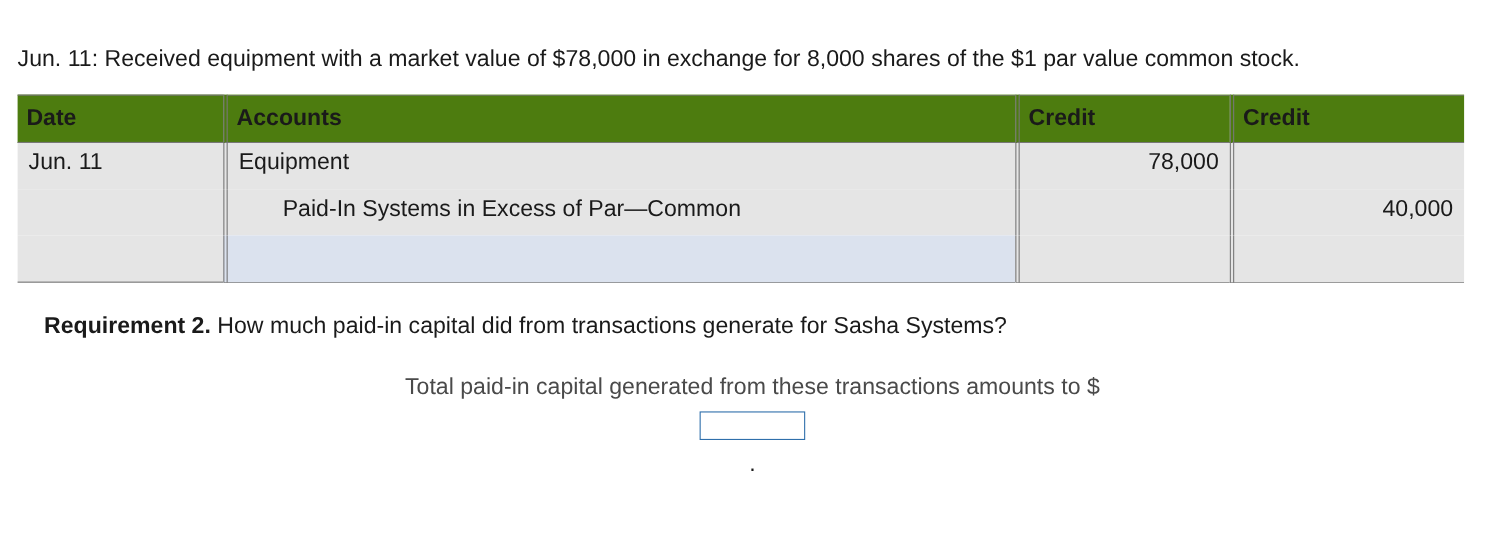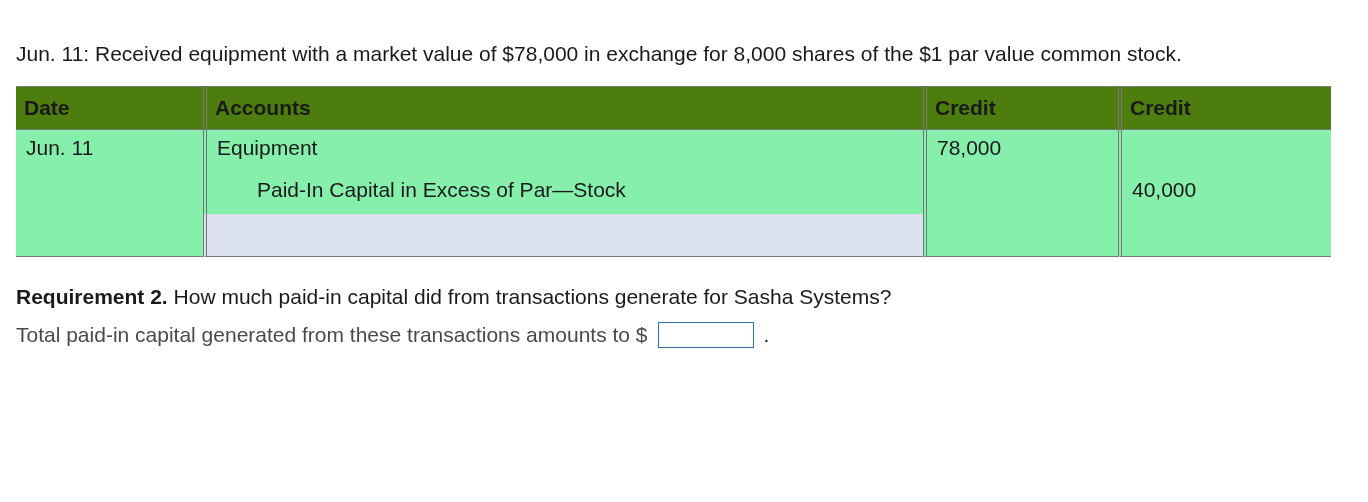--- a/index.html
+++ b/index.html
@@ -26,38 +26,38 @@
   table.journal th{
     background:#4d7c0f;
     font-weight:bold;
     text-align:left;
     padding:9px 8px;
     border-top:1.5px solid #777;
     border-bottom:1.5px solid #777;
   }
   table.journal td{
     padding:6px 10px;
-    background:#86efac;
+    background:#e5e5e5;
     vertical-align:top;
     height:30px;
   }
   
   table.journal th,table.journal td{
     border-left:4px double #777;
   }
   table.journal th:first-child,table.journal td:first-child{border-left:none;}
   table.journal th:last-child,table.journal td:last-child{border-right:none;}
   table.journal tr:last-child td{border-bottom:1.5px solid #777;}
   td.acct-cell{background:#dbe2ee;padding-left:14px;}
   td.acct-cell.indent{padding-left:50px;}
   td.acct-cell.blank{background:#dbe2ee;}
-  td.num{text-align:left;padding-right:18px;}
+  td.num{text-align:right;padding-right:18px;}
   .req2{margin-top:26px;line-height:1.35;}
-  .req2 .lead{font-weight:bold;}
-  .answer-line{margin-top:10px;color:#4a4a4a;display:flex;align-items:center;gap:10px;}
+  .req2 .lead{font-weight:bold;margin-left:24px;}
+  .answer-line{margin-top:28px;color:#4a4a4a;display:flex;align-items:center;gap:10px;flex-direction:column;}
   input.amount{
     width:96px;height:26px;
     border:1.5px solid #2f6fab;
     background:#fff;
     font-size:18px;
     padding:2px 4px;
     box-sizing:border-box;
   }
   .period{color:#1a1a1a;}
 </style>
@@ -83,21 +83,21 @@
   </thead>
   <tbody>
     <tr>
       <td>Jun. 11</td>
       <td class="acct-cell">Equipment</td>
       <td class="num">78,000</td>
       <td class="num"></td>
     </tr>
     <tr>
       <td></td>
-      <td class="acct-cell indent">Paid-In Capital in Excess of Par—Stock</td>
+      <td class="acct-cell indent">Paid-In Systems in Excess of Par—Common</td>
       <td class="num"></td>
       <td class="num">40,000</td>
     </tr>
     <tr>
       <td></td>
       <td class="acct-cell blank"></td>
       <td class="num"></td>
       <td class="num"></td>
     </tr>
   </tbody>

